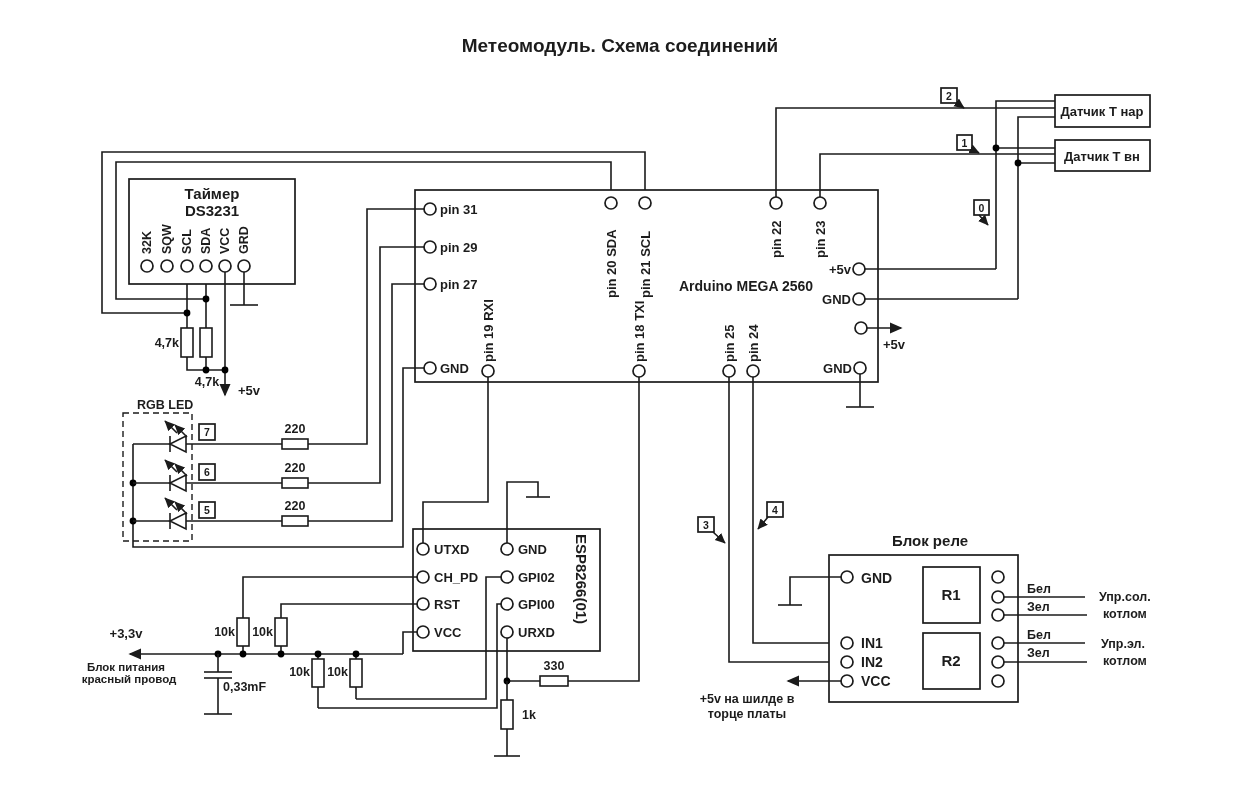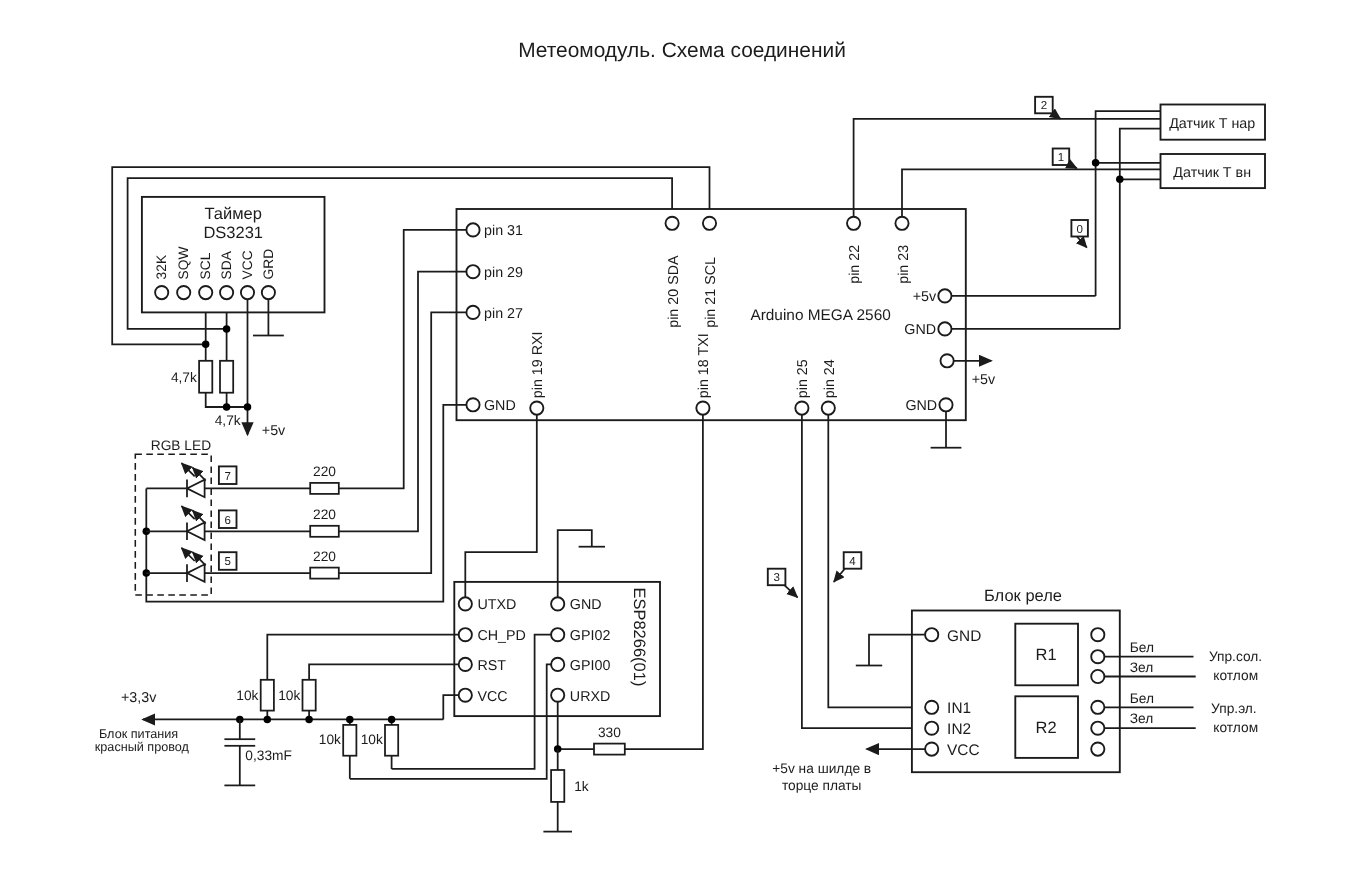--- a/index.html
+++ b/index.html
@@ -1,16 +1,16 @@
 <!DOCTYPE html>
 <html><head>
 <meta charset="utf-8">
 <style>
   html,body{margin:0;padding:0;background:#fff;}
-  .stage{position:relative;width:1240px;height:800px;background:#ffffff;overflow:hidden;}
+  .stage{position:relative;width:1240px;height:800px;background:#ffffff;overflow:hidden;font-weight:bold;}
   svg{display:block;}
   .w{fill:none;stroke:#1b1b1b;stroke-width:1.6;}
   .bx{fill:#ffffff;stroke:#1b1b1b;stroke-width:1.7;}
   .bxd{fill:none;stroke:#1b1b1b;stroke-width:1.4;stroke-dasharray:6 4;}
   .pin{fill:#ffffff;stroke:#1b1b1b;stroke-width:1.7;}
   .dot{fill:#000000;stroke:none;}
   .res{fill:#ffffff;stroke:#1b1b1b;stroke-width:1.6;}
   .led{fill:#ffffff;stroke:#1b1b1b;stroke-width:1.6;}
   text{fill:#1c1c1c;font-family:"Liberation Sans",sans-serif;}
   .t19{font-size:19px;}

